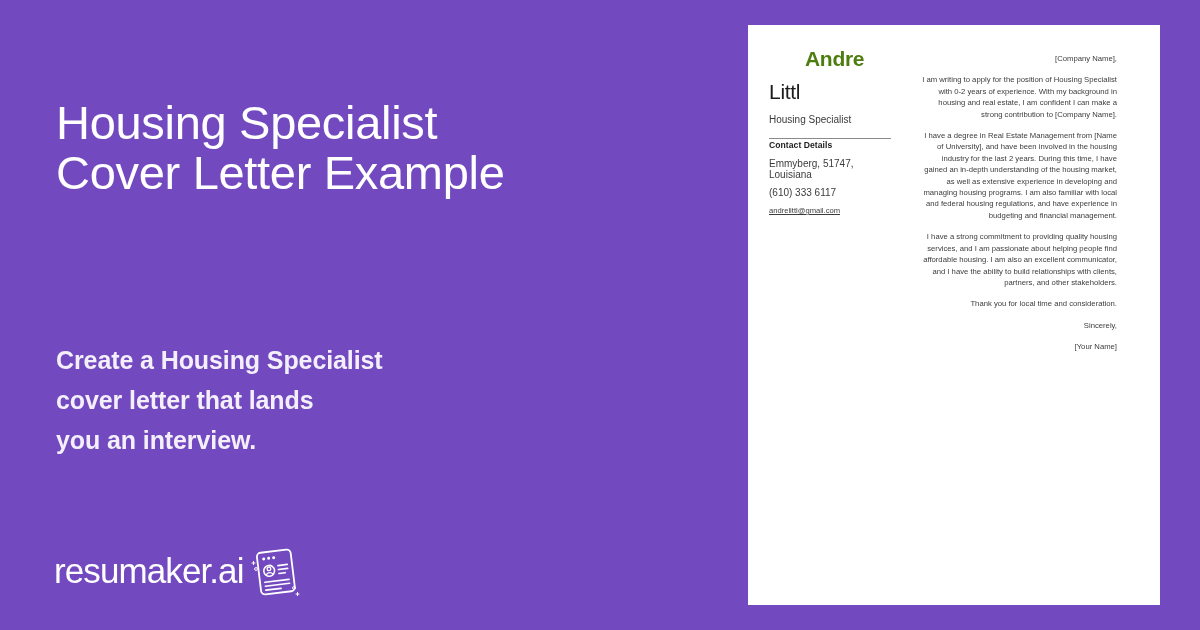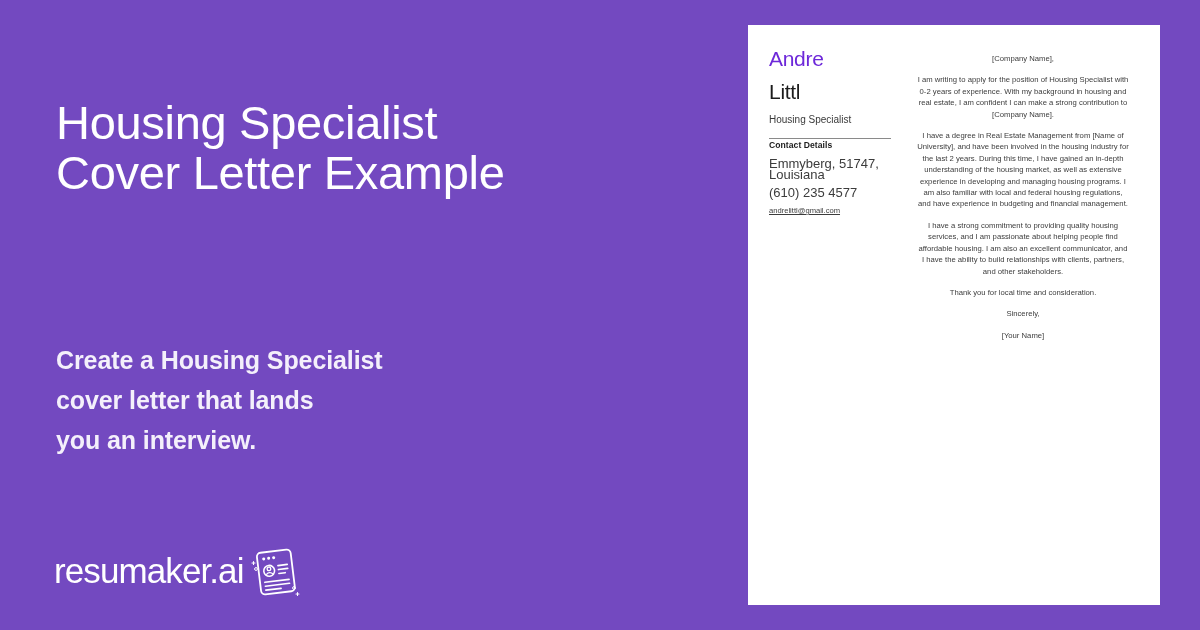--- a/index.html
+++ b/index.html
@@ -96,25 +96,26 @@
   }
 
   
   .letter-side {
     position: absolute;
     left: 21px;
     top: 22px;
     width: 122px;
   }
   .cand-first {
-    color: #6d28d9;
+    color: #4d7c0f;
     font-size: 21px;
     line-height: 23px;
-    font-weight: 400;
+    font-weight: 700;
     letter-spacing: -0.3px;
+    margin-left: 36px;
   }
   .cand-last {
     color: #1c1c1c;
     font-size: 21px;
     line-height: 23px;
     font-weight: 400;
     letter-spacing: -0.3px;
     margin-top: 10px;
   }
   .cand-role {
@@ -133,21 +134,21 @@
   .contact-title {
     color: #1c1c1c;
     font-size: 8.6px;
     line-height: 11px;
     font-weight: 700;
     margin-top: 1px;
     letter-spacing: 0.05px;
   }
   .contact-line {
     color: #3c3c3c;
-    font-size: 13px;
+    font-size: 10px;
     line-height: 11px;
     font-weight: 400;
     margin-top: 7px;
     white-space: pre-line;
   }
   .contact-email {
     color: #3c3c3c;
     font-size: 7.6px;
     line-height: 11px;
     font-weight: 400;
@@ -161,22 +162,22 @@
     position: absolute;
     left: 169px;
     top: 28px;
     width: 216px;
   }
   .letter-para {
     color: #3c3c3c;
     font-size: 7.7px;
     line-height: 11.4px;
     font-weight: 400;
-    margin: 0 4px 10px 0;
-    text-align: center;
+    margin: 0 16px 10px 0;
+    text-align: right;
   }
   .letter-para:last-child {
     margin-bottom: 0;
   }
 </style>
 </head>
 <body>
 
 <div class="poster">
 
@@ -224,21 +225,21 @@
       <div class="letter-side">
         <div class="cand-first">Andre</div>
         <div class="cand-last">Littl</div>
         <div class="cand-role">Housing Specialist</div>
 
         <div class="side-rule"></div>
 
         <div class="contact-title">Contact Details</div>
         <div class="contact-line">Emmyberg, 51747,
 Louisiana</div>
-        <div class="contact-line">(610) 235 4577</div>
+        <div class="contact-line">(610) 333 6117</div>
         <div>
           <span class="contact-email">andrelittl@gmail.com</span>
         </div>
       </div>
 
       <div class="letter-body">
         <p class="letter-para">[Company Name],</p>
         <p class="letter-para">I am writing to apply for the position of Housing Specialist with 0-2 years of experience. With my background in housing and real estate, I am confident I can make a strong contribution to [Company Name].</p>
         <p class="letter-para">I have a degree in Real Estate Management from [Name of University], and have been involved in the housing industry for the last 2 years. During this time, I have gained an in-depth understanding of the housing market, as well as extensive experience in developing and managing housing programs. I am also familiar with local and federal housing regulations, and have experience in budgeting and financial management.</p>
         <p class="letter-para">I have a strong commitment to providing quality housing services, and I am passionate about helping people find affordable housing. I am also an excellent communicator, and I have the ability to build relationships with clients, partners, and other stakeholders.</p>

